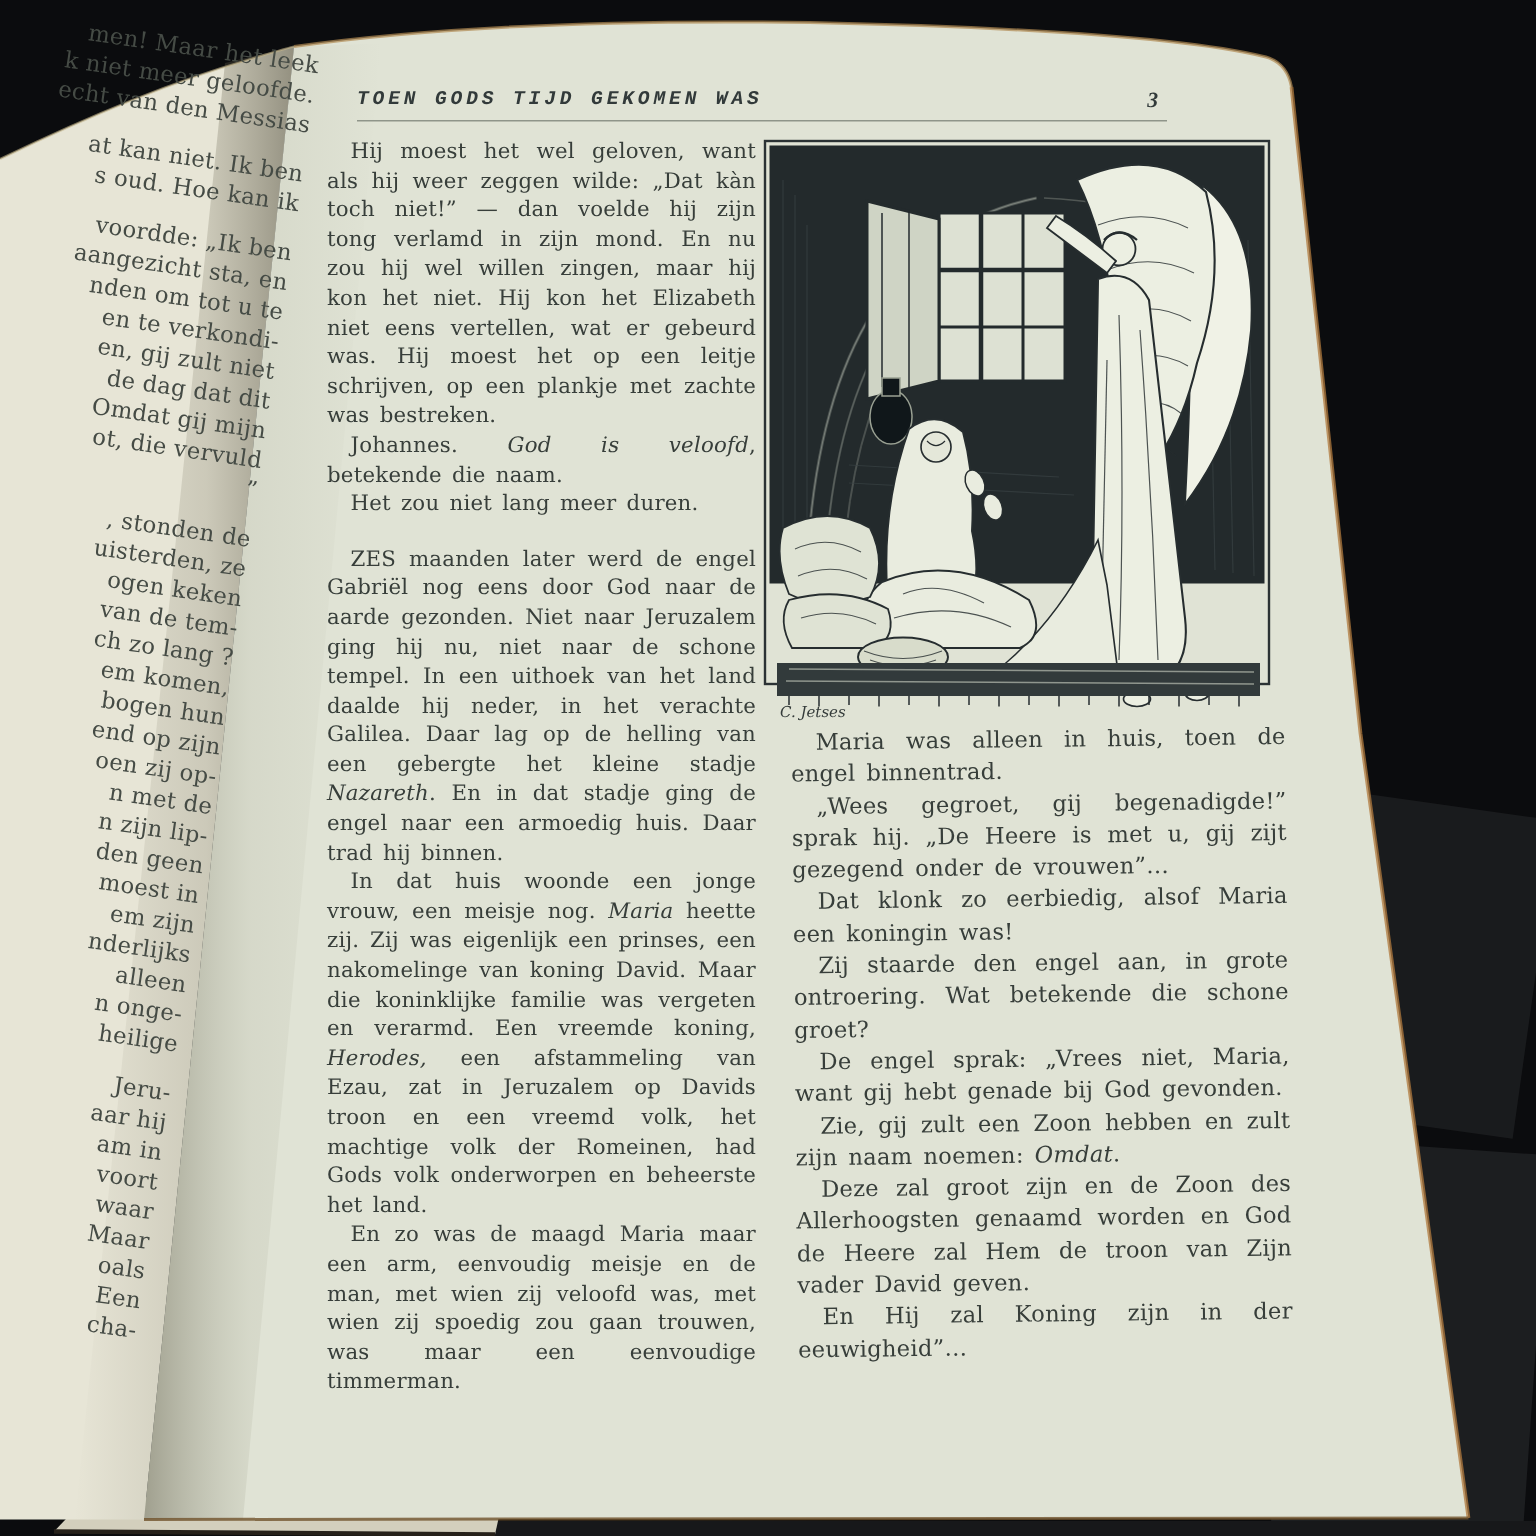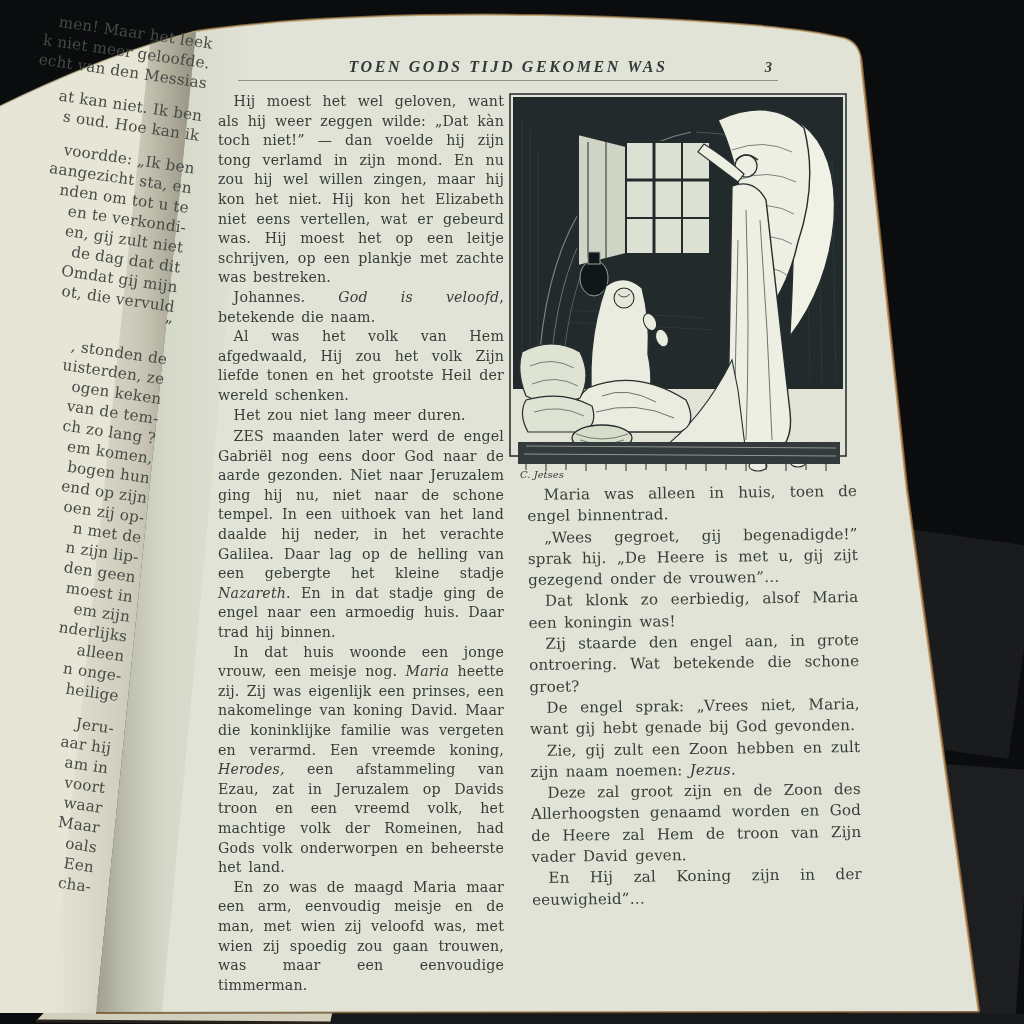--- a/index.html
+++ b/index.html
@@ -13,31 +13,31 @@
   
   #left-page-text{position:absolute;left:-74px;top:34px;width:288px;
     text-align:right;color:#454b45;font-size:15.2px;line-height:20px;
     letter-spacing:.2px;transform:rotate(8.2deg);transform-origin:top right;}
   #left-page-text .frag{white-space:nowrap;}
   #left-page-text .frag.gap{height:13px;}
 
   
   #page-header{position:absolute;left:238px;top:58px;width:540px;height:24px;
     color:#323a3a;}
-  #header-title{display:block;text-align:center;font-family:Liberation Serif, serif;
-    font-style:italic;font-weight:bold;font-size:16px;letter-spacing:2.6px;}
+  #header-title{display:block;font-family:Liberation Mono, monospace;
+    font-style:italic;font-weight:bold;font-size:13px;letter-spacing:2.6px;}
   #page-number{position:absolute;right:6px;top:1px;font-size:14.5px;font-style:italic;
     font-weight:bold;font-family:"Liberation Serif",serif;}
   #header-rule{position:absolute;left:238px;top:80px;width:540px;height:0;
     border-top:1.4px solid #8f958a;}
 
   
   .column{position:absolute;color:#373e3a;text-align:justify;}
   .column p{margin:0;text-indent:1.1em;}
-  .column p.sb{margin-top:2px;}
+  .column p.sb{margin-top:17px;}
   .it{font-style:italic;}
   #column-left{left:218px;top:92px;width:286px;font-size:14.2px;line-height:19.6px;
     letter-spacing:.15px;word-spacing:2.1px;}
   #column-right{left:527px;top:485px;width:330px;font-size:15.1px;line-height:21.3px;
     letter-spacing:.15px;word-spacing:2.4px;transform:rotate(-.7deg);transform-origin:top left;}
 
   
   #illustration{position:absolute;left:506px;top:90px;width:348px;height:392px;}
   .sig{font-family:"DejaVu Serif",serif;font-style:italic;font-size:10px;fill:#343b3a;}
 </style>
@@ -132,33 +132,32 @@
 
   <div id="page-header">
     <span id="header-title">TOEN GODS TIJD GEKOMEN WAS</span>
     <span id="page-number">3</span>
   </div>
   <div id="header-rule"></div>
 
   <div id="column-left" class="column">
       <p class="para"><span>Hij moest het wel geloven, want als hij weer zeggen wilde: „Dat kàn toch niet!” — dan voelde hij zijn tong verlamd in zijn mond. En nu zou hij wel willen zingen, maar hij kon het niet. Hij kon het Elizabeth niet eens vertellen, wat er gebeurd was. Hij moest het op een leitje schrijven, op een plankje met zachte was bestreken.</span></p>
       <p class="para"><span>Johannes. </span><span class="it">God is veloofd</span><span>, betekende die naam.</span></p>
-      <p class="para"><span>Al was het volk van Hem afgedwaald, Hij zou het volk Zijn liefde tonen en het grootste Heil der wereld schenken.</span></p>
       <p class="para"><span>Het zou niet lang meer duren.</span></p>
       <p class="para sb"><span>ZES maanden later werd de engel Gabriël nog eens door God naar de aarde gezonden. Niet naar Jeruzalem ging hij nu, niet naar de schone tempel. In een uithoek van het land daalde hij neder, in het verachte Galilea. Daar lag op de helling van een gebergte het kleine stadje </span><span class="it">Nazareth</span><span>. En in dat stadje ging de engel naar een armoedig huis. Daar trad hij binnen.</span></p>
       <p class="para"><span>In dat huis woonde een jonge vrouw, een meisje nog. </span><span class="it">Maria</span><span> heette zij. Zij was eigenlijk een prinses, een nakomelinge van koning David. Maar die koninklijke familie was vergeten en verarmd. Een vreemde koning, </span><span class="it">Herodes,</span><span> een afstammeling van Ezau, zat in Jeruzalem op Davids troon en een vreemd volk, het machtige volk der Romeinen, had Gods volk onderworpen en beheerste het land.</span></p>
       <p class="para"><span>En zo was de maagd Maria maar een arm, eenvoudig meisje en de man, met wien zij veloofd was, met wien zij spoedig zou gaan trouwen, was maar een eenvoudige timmerman. </span></p>
     </div>
   <div id="column-right" class="column">
       <p class="para"><span>Maria was alleen in huis, toen de engel binnentrad.</span></p>
       <p class="para"><span>„Wees gegroet, gij begenadigde!” sprak hij. „De Heere is met u, gij zijt gezegend onder de vrouwen”…</span></p>
       <p class="para"><span>Dat klonk zo eerbiedig, alsof Maria een koningin was!</span></p>
       <p class="para"><span>Zij staarde den engel aan, in grote ontroering. Wat betekende die schone groet?</span></p>
       <p class="para"><span>De engel sprak: „Vrees niet, Maria, want gij hebt genade bij God gevonden.</span></p>
-      <p class="para"><span>Zie, gij zult een Zoon hebben en zult zijn naam noemen: </span><span class="it">Jezus</span><span>.</span></p>
+      <p class="para"><span>Zie, gij zult een Zoon hebben en zult zijn naam noemen: </span><span class="it">Omdat</span><span>.</span></p>
       <p class="para"><span>Deze zal groot zijn en de Zoon des Allerhoogsten genaamd worden en God de Heere zal Hem de troon van Zijn vader David geven.</span></p>
       <p class="para"><span>En Hij zal Koning zijn in der eeuwigheid”…</span></p>
     </div>
 
   <svg id="illustration" viewBox="0 0 348 392">
 
     <rect x="4" y="4" width="336" height="362" fill="none" stroke="#2b3234" stroke-width="1.6"></rect>
 
     <rect x="7" y="7" width="330" height="292" fill="#232a2c"></rect>
 

